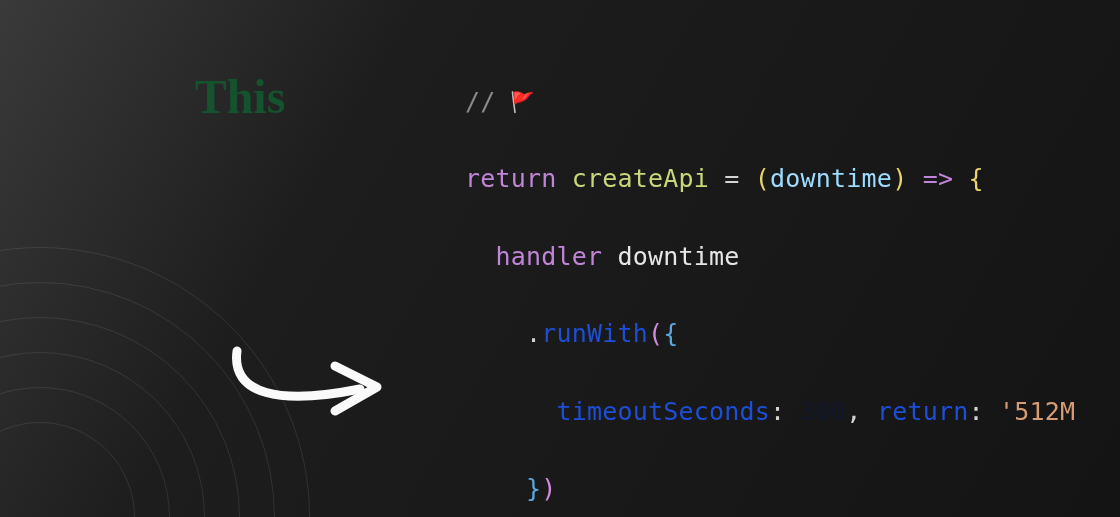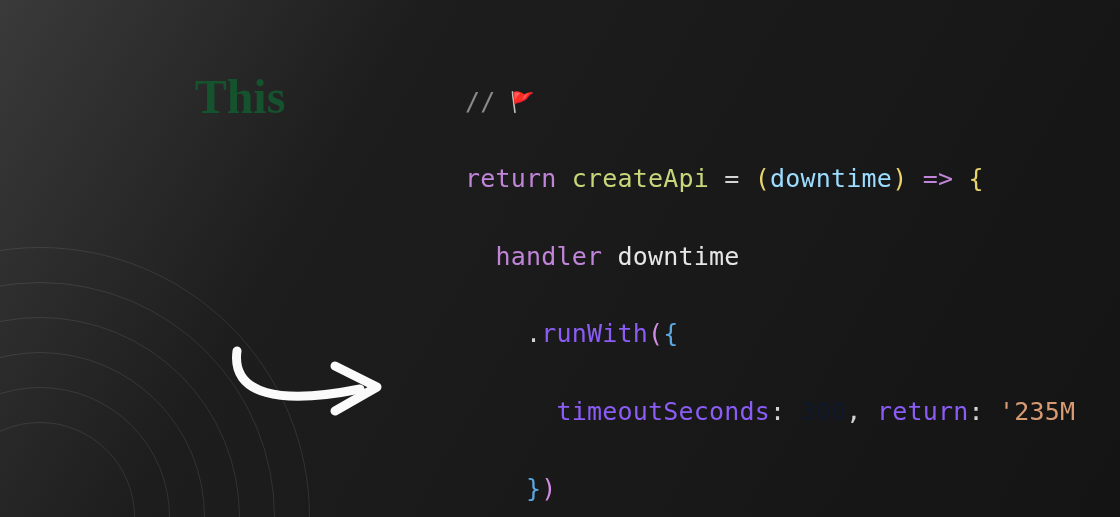--- a/index.html
+++ b/index.html
@@ -56,21 +56,21 @@
     line-height: 1.55;
     white-space: pre;
     color: #e6e6e6;
     font-family: ui-monospace, SFMono-Regular, Menlo, Monaco, Consolas, monospace;
     letter-spacing: 0.2px;
   }
   .tok-comment { color: #8a8a8a; }
   .tok-kw      { color: #c084d8; }       
   .tok-fn      { color: #c9d67a; margin-top: 39px; }       
   .tok-ident   { color: #e6e6e6; }
-  .tok-prop    { color: #8b5cf6; }       
+  .tok-prop    { color: #1d4ed8; }       
   .tok-paren   { color: #e9d36c; }       
   .tok-brace-p { color: #d18be0; }       
   .tok-brace-b { color: #5aa7e0; }       
   .tok-punct   { color: #d4d4d4; }
   .tok-num     { color: #0f172a; }
   .tok-str     { color: #d69b73; }
   .tok-arrow   { color: #c084d8; }
   .tok-param   { color: #9cdcfe; }
   .flag { font-size: 20px; vertical-align: 1px; }
   .codeline { display: block; }
@@ -96,20 +96,20 @@
     <path d="M12 6 C 6 50, 55 60, 135 44" fill="none" stroke="#fafafa" stroke-width="9" stroke-linecap="round"></path>
     <path d="M110 21 L152 42 L110 66" fill="none" stroke="#fafafa" stroke-width="9" stroke-linecap="round" stroke-linejoin="round"></path>
   </svg>
 </div>
 
 <div class="code">
 <span class="codeline"><span class="tok-comment">// </span><span class="flag">🚩</span></span>
 <span class="codeline"><span class="tok-kw">return</span> <span class="tok-fn">createApi</span> <span class="tok-punct">=</span> <span class="tok-paren">(</span><span class="tok-param">downtime</span><span class="tok-paren">)</span> <span class="tok-arrow">=&gt;</span> <span class="tok-paren">{</span></span>
 <span class="codeline">  <span class="tok-kw">handler</span> <span class="tok-ident">downtime</span></span>
 <span class="codeline">    <span class="tok-punct">.</span><span class="tok-prop">runWith</span><span class="tok-brace-p">(</span><span class="tok-brace-b">{</span></span>
-<span class="codeline">      <span class="tok-prop">timeoutSeconds</span><span class="tok-punct">:</span> <span class="tok-num">300</span><span class="tok-punct">,</span> <span class="tok-prop">return</span><span class="tok-punct">:</span> <span class="tok-str">'235M</span></span>
+<span class="codeline">      <span class="tok-prop">timeoutSeconds</span><span class="tok-punct">:</span> <span class="tok-num">300</span><span class="tok-punct">,</span> <span class="tok-prop">return</span><span class="tok-punct">:</span> <span class="tok-str">'512M</span></span>
 <span class="codeline">    <span class="tok-brace-b">}</span><span class="tok-brace-p">)</span></span>
 
 
 
 
 
 </div>
 
 </body></html>

